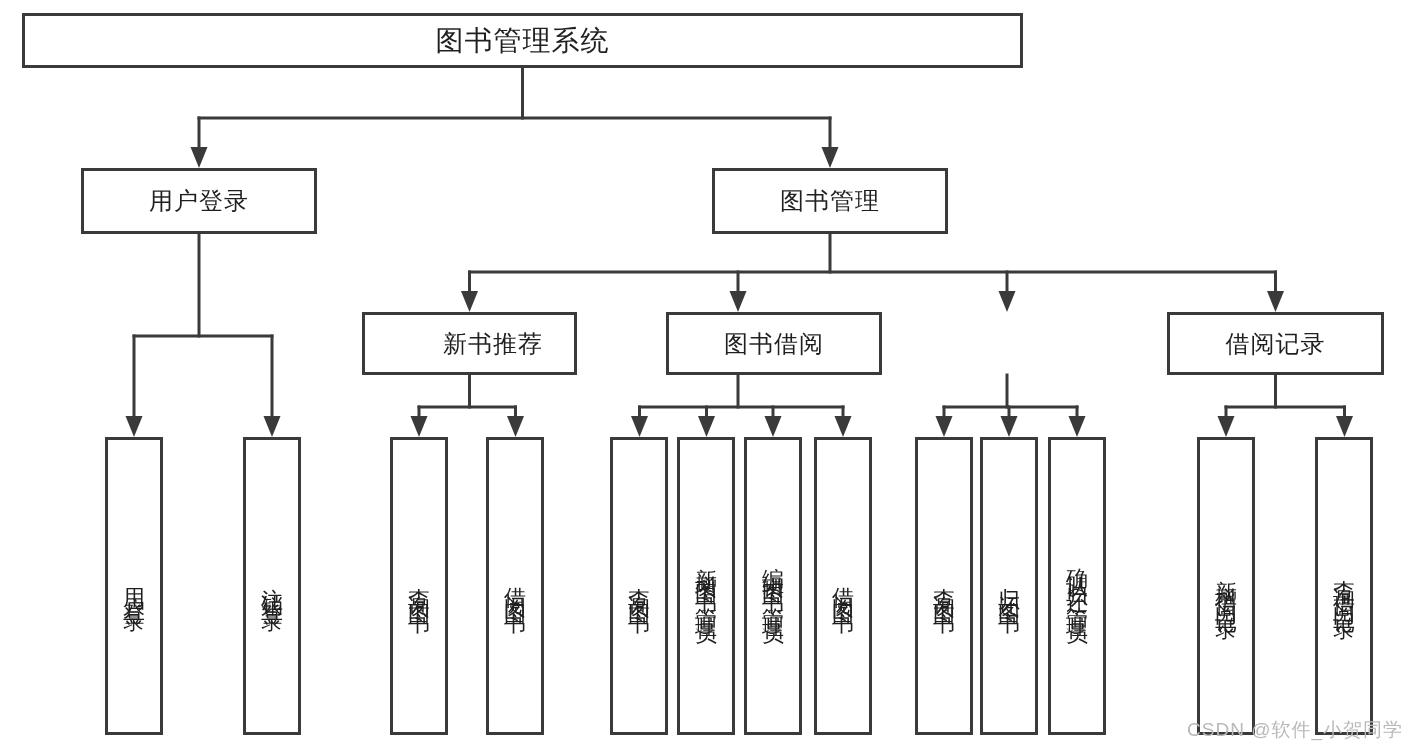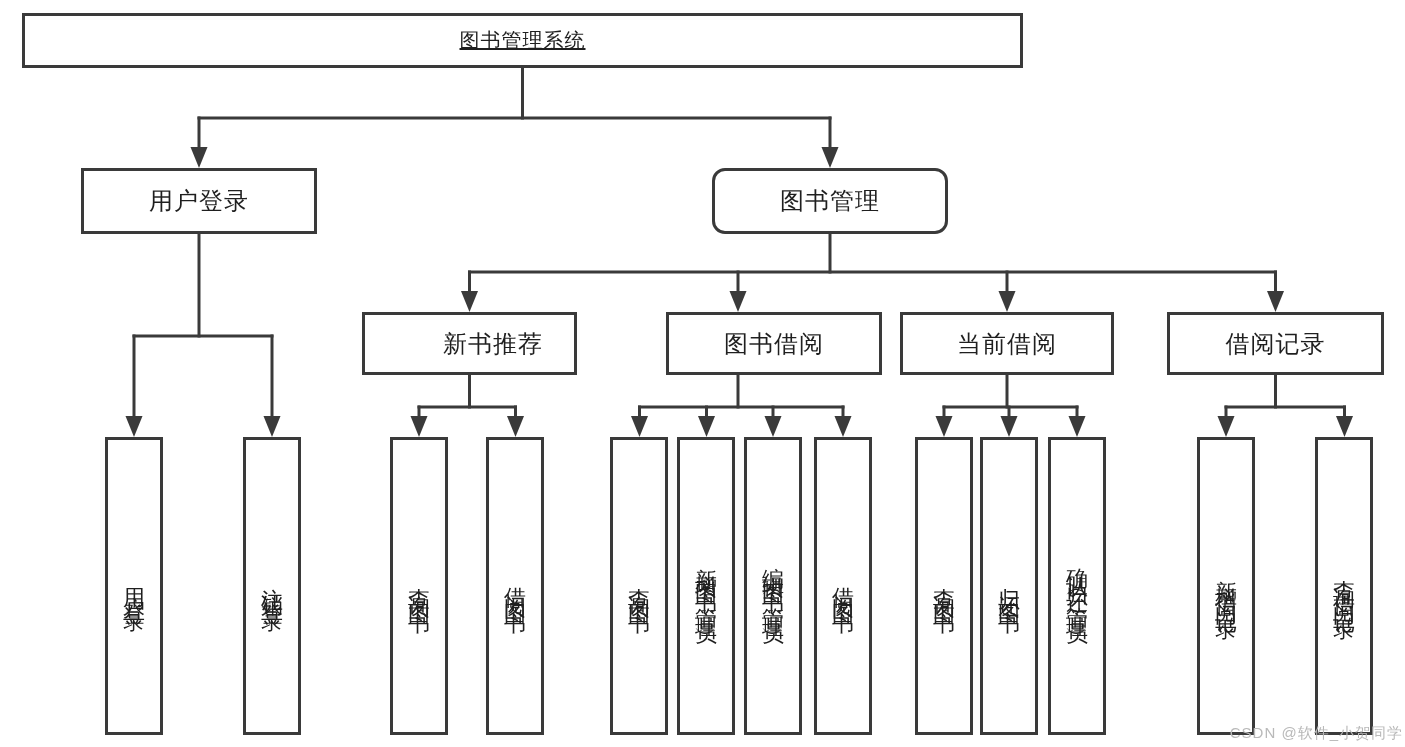--- a/index.html
+++ b/index.html
@@ -25,39 +25,39 @@
     z-index:2;
   }
   .vert{
     writing-mode:vertical-rl;
     text-orientation:mixed;
     font-size:22px;
     line-height:1;
     letter-spacing:8px;
   }
   
-  .n-root      {left:22px;  top:13px;  width:1001px; height:55px; font-size:20px;text-decoration:underline;}
+  .n-root      {left:22px;  top:13px;  width:1001px; height:55px; font-size:28px;}
   .n-login     {left:81px;  top:168px; width:236px;  height:66px;}
-  .n-bookmgmt  {left:712px; top:168px; width:236px;  height:66px;border-radius:13px;}
+  .n-bookmgmt  {left:712px; top:168px; width:236px;  height:66px;}
   .n-sec0{left:362px;  top:312px; width:215px; height:63px;padding-left:47px;}
   .n-sec1{left:630px;  top:312px; width:216px; height:63px;margin-left:36px;}
   .n-sec2{left:900px;  top:312px; width:214px; height:63px;}
   .n-sec3{left:1167px; top:312px; width:217px; height:63px;}
   .leaf{top:437px; width:58px; height:298px;}
   .n-l1 {left:105px;}   .n-l2 {left:243px;}
   .n-l3 {left:390px;}   .n-l4 {left:486px;}
   .n-l5 {left:610px;}   .n-l6 {left:677px;}
   .n-l7 {left:744px;}   .n-l8 {left:814px;}
   .n-l9 {left:915px;}   .n-l10{left:980px;}
   .n-l11{left:1048px;}  .n-l12{left:1197px;}
   .n-l13{left:1315px;}
   .watermark{
     position:absolute;
     right:2px; bottom:4px;
-    font-size:15px;
+    font-size:19px;
     color:#b9b9b9;
     letter-spacing:1px;
     z-index:5;
     white-space:nowrap;
   }
 </style>
 </head>
 <body>
 
 <div class="canvas">
@@ -126,21 +126,20 @@
     </g>
   </svg>
 
   <div class="node n-root">图书管理系统</div>
 
   <div class="node n-login">用户登录</div>
   <div class="node n-bookmgmt">图书管理</div>
 
   <div class="node n-sec0">新书推荐</div>
   <div class="node n-sec1">图书借阅</div>
-  <div class="node n-sec2">当前借阅</div>
   <div class="node n-sec3">借阅记录</div>
 
   <div class="node vert leaf n-l1">用户登录</div>
   <div class="node vert leaf n-l2">注销登录</div>
 
   <div class="node vert leaf n-l3">查询图书</div>
   <div class="node vert leaf n-l4">借阅图书</div>
 
   <div class="node vert leaf n-l5">查询图书</div>
   <div class="node vert leaf n-l6">新增图书（管理员）</div>

